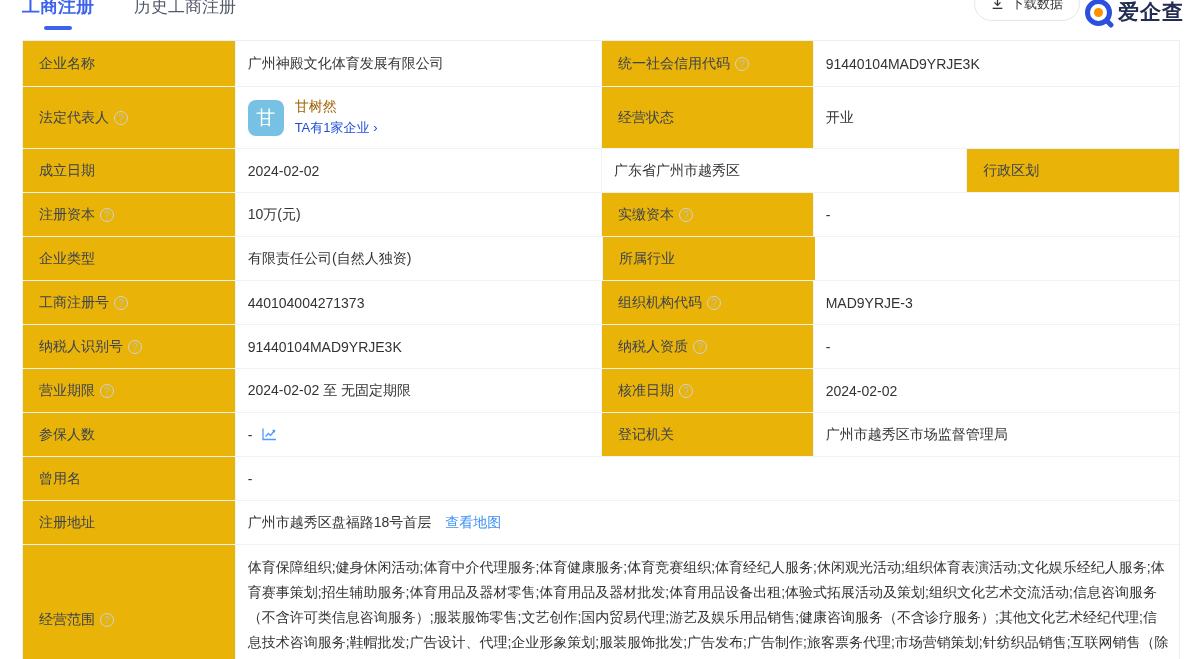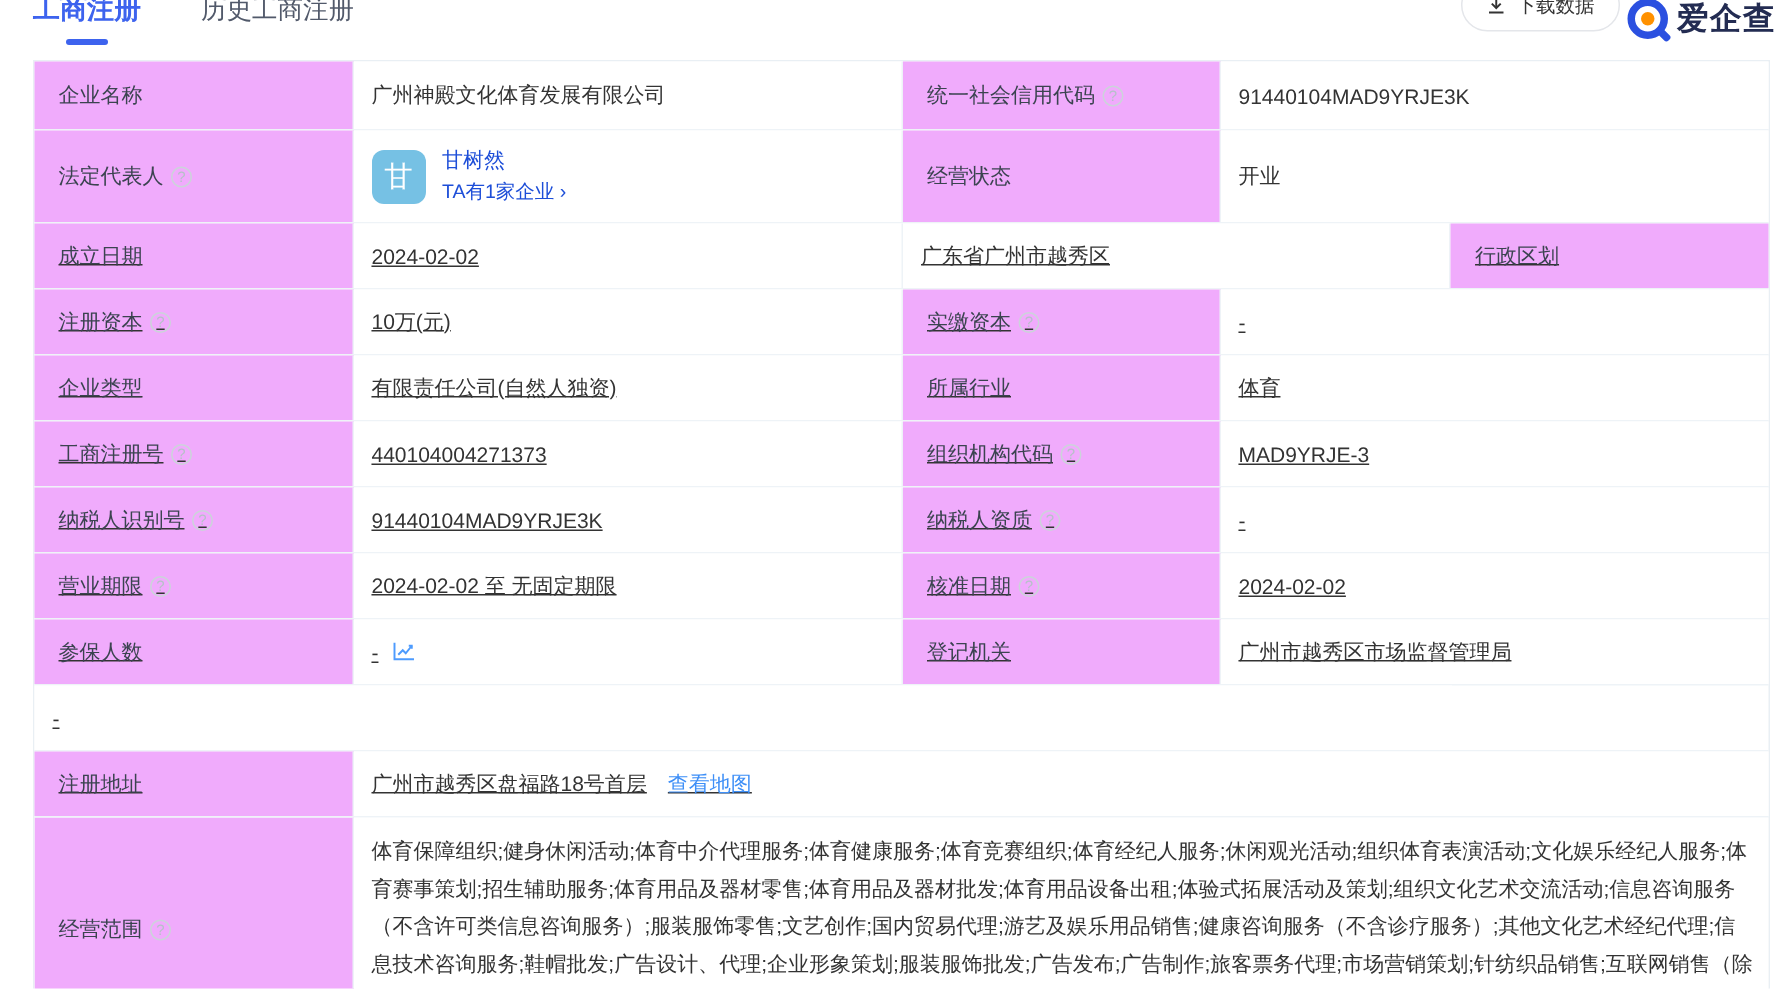--- a/index.html
+++ b/index.html
@@ -26,36 +26,36 @@
   .brand-tail { position:absolute; right:-2px; bottom:0px; width:9px; height:5px; background:#2B50E0;
     transform:rotate(45deg); border-radius:2px; }
   .brand-name { font-size:21px; font-weight:bold; color:#232c52; letter-spacing:1px; }
 
   
   .reg-table { position:absolute; top:40px; left:22px; width:1158px;
     border:1px solid #e9eff4; border-bottom:none; font-size:14px; }
   .trow { display:flex; border-bottom:1px solid #eef3f7; }
   .cell { display:flex; align-items:center; border-right:1px solid #eef3f7; }
   .cell:last-child { border-right:none; }
-  .lab { background:#f0abfc; padding-left:16px; color:#3b4350; }
+  .lab { background:#eab308; padding-left:16px; color:#3b4350; }
   .val { background:#fff; padding-left:12px; padding-right:10px; color:#333; }
   .w1 { width:213px; } .w2 { width:367px; } .w3 { width:212px; } .w4 { width:366px; }
   .wfull { width:945px; }
-  .h46 { height:46px; } .h62 { height:62px; } .h44 { height:44px;text-decoration:underline; }
+  .h46 { height:46px; } .h62 { height:62px; } .h44 { height:44px; }
 
   .help-icon { display:inline-block; width:14px; height:14px; margin-left:5px; border:1px solid #ccd3da;
     border-radius:50%; color:#b7c0c9; font-size:10px; line-height:13px; text-align:center; flex:none; }
   .help-icon::before { content:"?"; }
 
   
   .rep-wrap { display:flex; align-items:center; gap:11px; }
   .avatar { width:36px; height:36px; border-radius:8px; background:#76C1E4; color:#fff;
     font-size:19px; display:flex; align-items:center; justify-content:center; flex:none; }
   .rep-col { display:flex; flex-direction:column; gap:3px; }
-  .rep-name { font-size:14px; color:#1d4ed8; cursor:pointer; }
+  .rep-name { font-size:14px; color:#a16207; cursor:pointer; }
   .rep-companies { font-size:13px; color:#1d4ed8; cursor:pointer; }
 
   .link-blue { color:#3E8FF7; cursor:pointer; margin-left:14px; }
   .chart-icon { margin-left:9px; display:inline-flex; cursor:pointer; }
 
   
   .scope-row { height:150px; overflow:hidden; }
   .scope-val { align-items:flex-start; padding-top:10px; line-height:25px; display:block; }
 </style>
 </head>
@@ -163,23 +163,20 @@
     <div class="trow h44">
       <div class="cell lab w1">
         <span>企业类型</span>
       </div>
       <div class="cell val w2">
         <span>有限责任公司(自然人独资)</span>
       </div>
       <div class="cell lab w3">
         <span>所属行业</span>
       </div>
-      <div class="cell val w4">
-        <span>体育</span>
-      </div>
     </div>
 
     <div class="trow h44">
       <div class="cell lab w1">
         <span>工商注册号</span>
         <span class="help-icon"></span>
       </div>
       <div class="cell val w2">
         <span>440104004271373</span>
       </div>
@@ -242,20 +239,23 @@
       </div>
       <div class="cell lab w3">
         <span>登记机关</span>
       </div>
       <div class="cell val w4">
         <span>广州市越秀区市场监督管理局</span>
       </div>
     </div>
 
     <div class="trow h44">
+      <div class="cell lab w1">
+        <span>曾用名</span>
+      </div>
       <div class="cell val wfull">
         <span>-</span>
       </div>
     </div>
 
     <div class="trow h44">
       <div class="cell lab w1">
         <span>注册地址</span>
       </div>
       <div class="cell val wfull">

